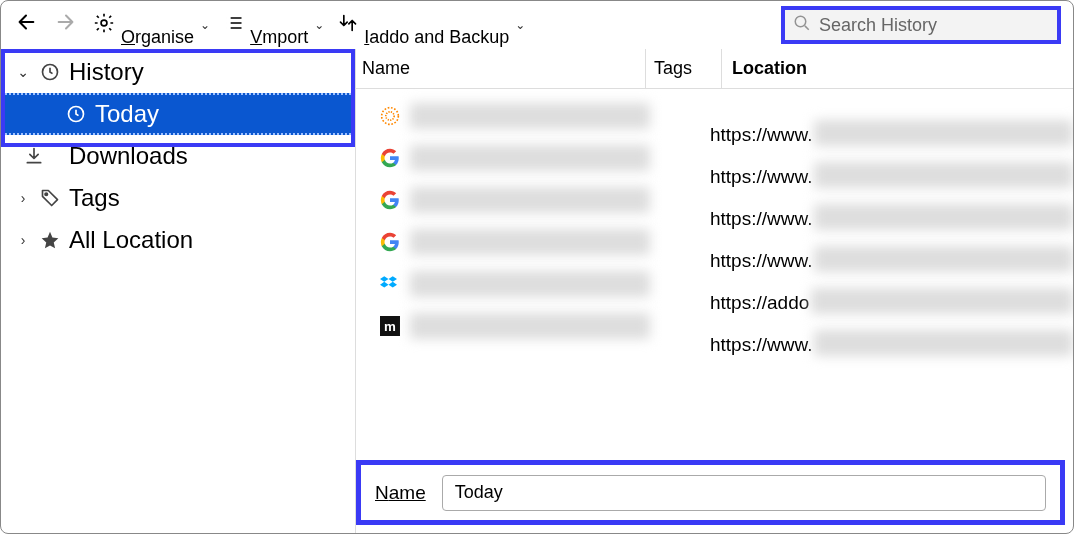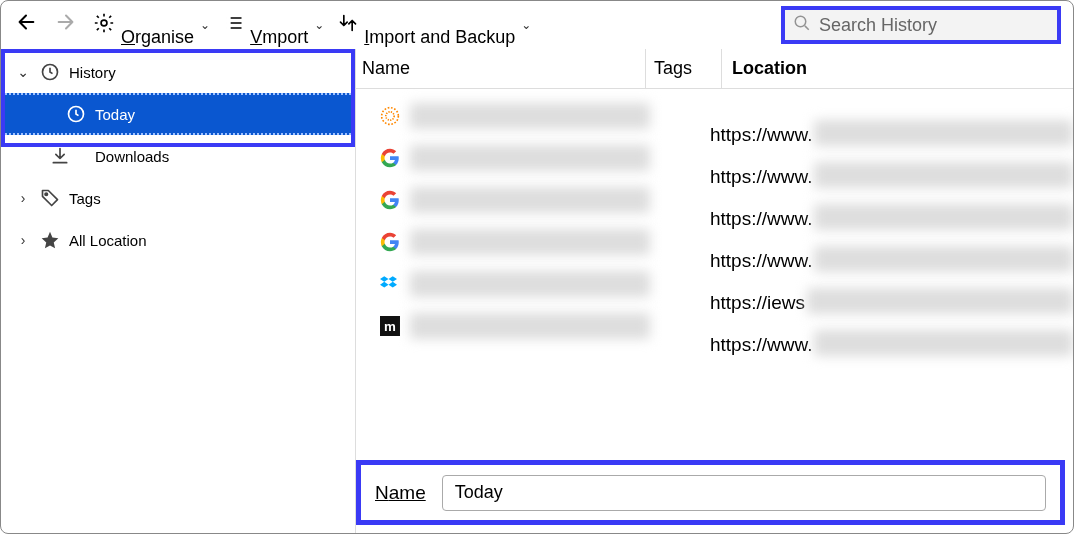--- a/index.html
+++ b/index.html
@@ -86,29 +86,29 @@
   }
   .tree-item {
     display: flex;
     align-items: center;
     height: 42px;
     padding-left: 14px;
     gap: 8px;
     cursor: pointer;
   }
   .tree-item.depth2 { padding-left: 62px; }
-  .tree-item.depth1b { padding-left: 48px; gap: 24px; }
+  .tree-item.depth1b { padding-left: 22px; gap: 24px; }
   .tree-item.selected {
     background: #0a57d0;
     color: #fff;
     border: 2px dotted #9ec1ff;
   }
   .tree-item .expander { width: 16px; text-align:center; font-size:14px; color:#333; }
   .tree-item .tree-icon { width: 22px; display:flex; justify-content:center; }
-  .tree-label { font-size: 15px; }
+  .tree-label { font-size: 24px; }
   
   .content {
     flex: 1;
     display:flex;
     flex-direction:column;
     border-left: 1px solid #ddd;
     position:relative;
   }
   .columns {
     display:flex;
@@ -203,21 +203,21 @@
       <span class="label"><u>V</u><span id="views-rest">mport</span></span>
       <span class="chevron-small">⌄</span>
     </div>
     <div class="toolbar-group">
       <span>
         <svg width="20" height="20" viewBox="0 0 24 24" fill="none" stroke="#000" stroke-width="2" stroke-linecap="round" stroke-linejoin="round">
             <path d="M7 3v12m0 0l-4-4m4 4l4-4"></path>
             <path d="M17 21V9m0 0l4 4m-4-4l-4 4"></path>
           </svg>
       </span>
-      <span class="label"><u>I</u><span id="import-rest">mport and Backup</span></span>
+      <span class="label"><u>I</u><span id="import-rest">addo and Backup</span></span>
       <span class="chevron-small">⌄</span>
     </div>
     <div class="spacer"></div>
     <div class="search-box">
       <span class="search-icon-svg">
         <svg width="18" height="18" viewBox="0 0 24 24" fill="none" stroke="#555" stroke-width="2">
             <circle cx="10" cy="10" r="7"></circle>
             <path d="M21 21l-5.2-5.2"></path>
           </svg>
       </span>
@@ -355,21 +355,21 @@
           </div>
           <div class="row">
             <span class="favicon">
               <svg viewBox="0 0 24 24" width="20" height="20" fill="#0af">
                 <path d="M6 2l6 4-6 4-6-4zM18 2l6 4-6 4-6-4zM6 10l6 4-6 4-6-4zM18 10l6 4-6 4-6-4z" transform="scale(.85) translate(0 1)"></path>
               </svg>
             </span>
             <span class="rname"></span>
             <span class="rtags"></span>
             <span class="rloc">
-              <span class="rloc-prefix">https://iews</span>
+              <span class="rloc-prefix">https://addo</span>
               <span class="rloc-blur"></span>
             </span>
           </div>
           <div class="row">
             <span class="favicon">
               <svg viewBox="0 0 24 24" width="20" height="20">
                 <rect width="24" height="24" fill="#111"></rect>
                 <text x="12" y="18" font-size="16" font-weight="bold" fill="#fff" text-anchor="middle" font-family="Arial">m</text>
               </svg>
             </span>

